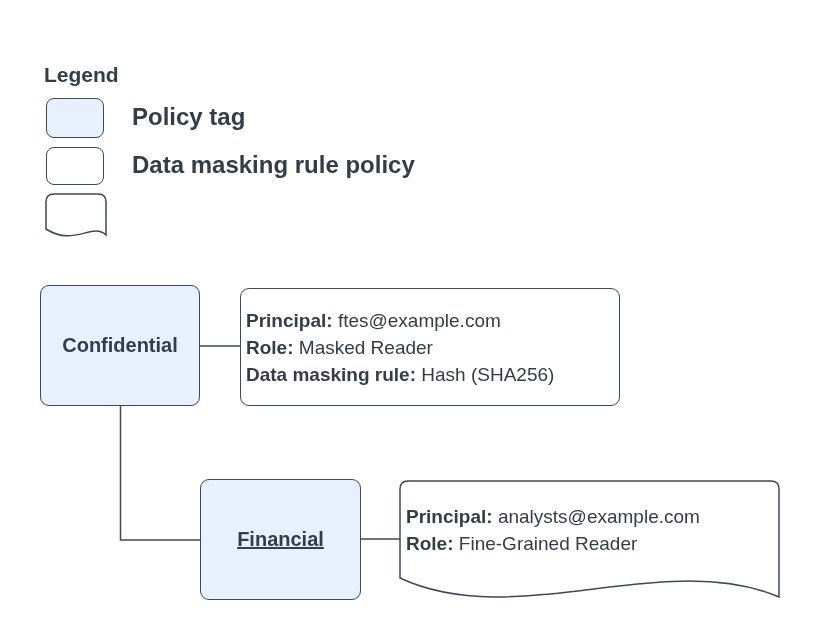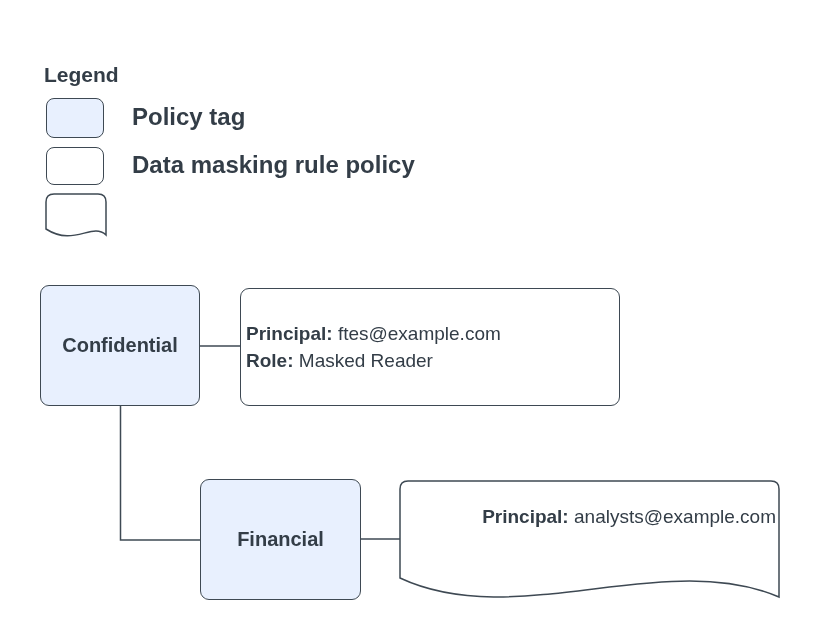--- a/index.html
+++ b/index.html
@@ -66,21 +66,21 @@
     border: 1.5px solid #3e4953;
     border-radius: 9px;
     display: flex;
     align-items: center;
     justify-content: center;
     font-size: 20px;
     font-weight: bold;
     color: #333d47;
   }
   .node-confidential { left: 40px; top: 285px; width: 160px; height: 121px; }
-  .node-financial  { left: 200px; top: 479px; width: 161px; height: 121px; }
+  .node-financial  { left: 200px; top: 479px; width: 161px; height: 121px; text-decoration: underline; }
   
   .masking-card {
     position: absolute;
     left: 240px;
     top: 288px;
     width: 380px;
     height: 118px;
     box-sizing: border-box;
     background: #ffffff;
     border: 1.5px solid #3e4953;
@@ -99,21 +99,20 @@
   .card-line .lbl {
     font-weight: bold;
     margin-right: 0.28em;
   }
   
   .access-text {
     position: absolute;
     left: 406px;
     top: 503px;
     width: 370px;
-    text-align: right;
   }
 </style>
 </head>
 <body>
 
 <div class="canvas">
 
   <svg class="svg-layer" width="820" height="640" viewBox="0 0 820 640">
 
     <path d="M 200 346 L 240 346" stroke="#3e4953" stroke-width="1.5" fill="none"></path>
@@ -147,21 +146,27 @@
     <span>Financial</span>
   </div>
 
   <div class="masking-card">
     <div class="card-line">
       <span class="lbl">Principal:</span><span>ftes@example.com</span>
     </div>
     <div class="card-line">
       <span class="lbl">Role:</span><span>Masked Reader</span>
     </div>
+    <div class="card-line">
+      <span class="lbl">Data masking rule:</span><span>Hash (SHA256)</span>
+    </div>
   </div>
 
   <div class="access-text">
     <div class="card-line">
       <span class="lbl">Principal:</span><span>analysts@example.com</span>
     </div>
+    <div class="card-line">
+      <span class="lbl">Role:</span><span>Fine-Grained Reader</span>
+    </div>
   </div>
 
 </div>
 
 </body></html>

